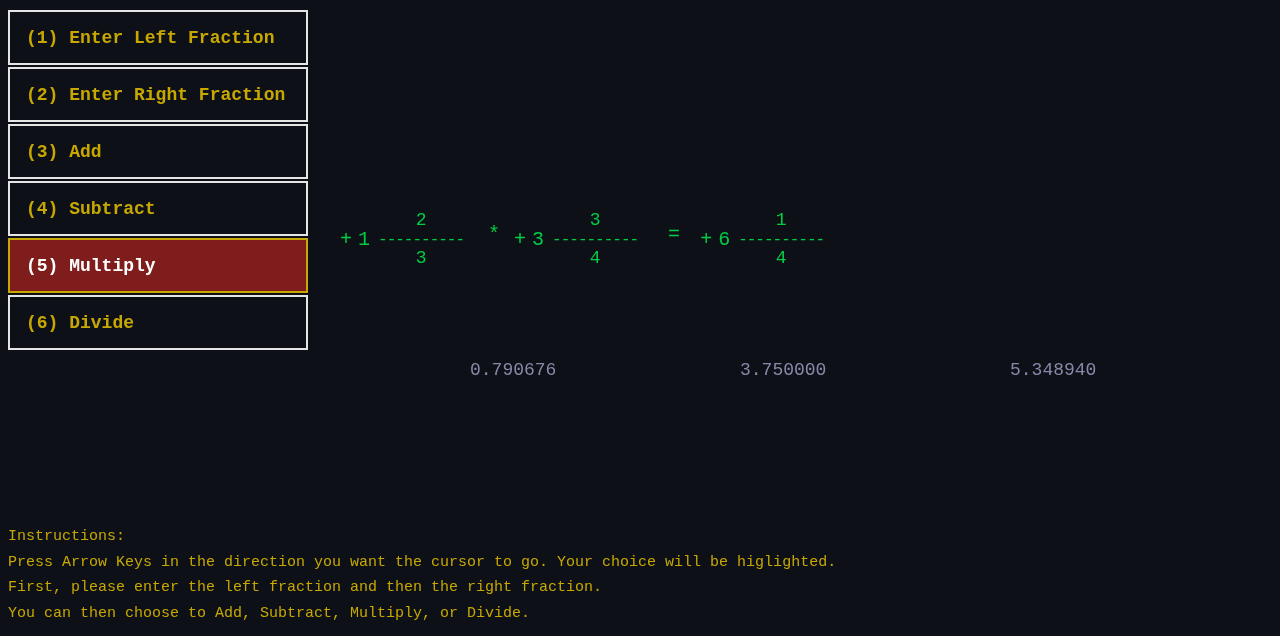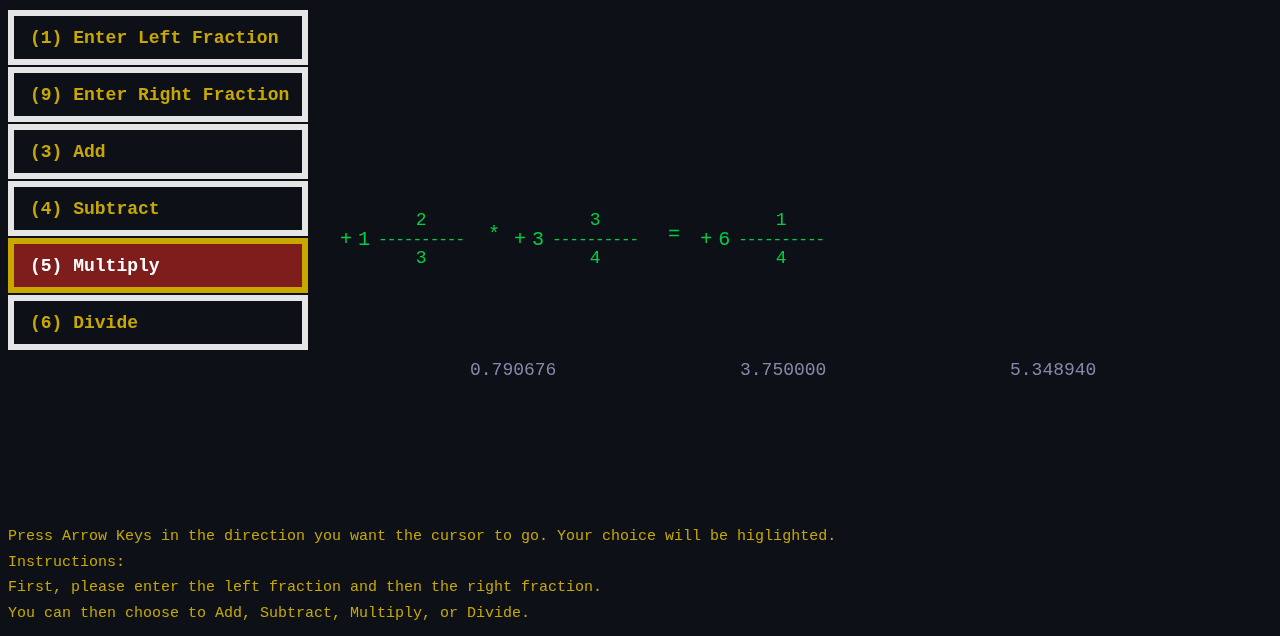--- a/index.html
+++ b/index.html
@@ -22,21 +22,21 @@
       top: 10px;
       left: 8px;
       display: flex;
       flex-direction: column;
       gap: 0px;
     }
 
     .menu-item {
       width: 300px;
       height: 55px;
-      border: 6px solid #e5e5e5;
+      border: 2px solid #e5e5e5;
       display: flex;
       align-items: center;
       padding-left: 16px;
       font-size: 18px;
       font-family: 'Courier New', Courier, monospace;
       font-weight: bold;
       color: #c8a800;
       background-color: transparent;
       margin-bottom: 2px;
       cursor: pointer;
@@ -167,21 +167,21 @@
     }
   </style>
 </head>
 <body>
 
 <div class="menu-section">
   <div class="menu-item">
     <span>(1) Enter Left Fraction</span>
   </div>
   <div class="menu-item">
-    <span>(9) Enter Right  Fraction</span>
+    <span>(2) Enter Right  Fraction</span>
   </div>
   <div class="menu-item">
     <span>(3) Add</span>
   </div>
   <div class="menu-item">
     <span>(4) Subtract</span>
   </div>
   <div class="menu-item active">
     <span>(5) Multiply</span>
   </div>
@@ -228,17 +228,17 @@
 
 </div>
 
 <div class="decimal-display">
   <span class="decimal-value decimal-1">0.790676</span>
   <span class="decimal-value decimal-2">3.750000</span>
   <span class="decimal-value decimal-3">5.348940</span>
 </div>
 
 <div class="instructions-section">
+  <div class="instructions-text">Instructions:</div>
   <div class="instructions-text">Press Arrow Keys in the direction you want the cursor to go. Your choice will be higlighted.</div>
-  <div class="instructions-text">Instructions:</div>
   <div class="instructions-text">First, please enter the left fraction and then the right fraction.</div>
   <div class="instructions-text">You can then choose to Add, Subtract, Multiply, or Divide.</div>
 </div>
 
 </body></html>

